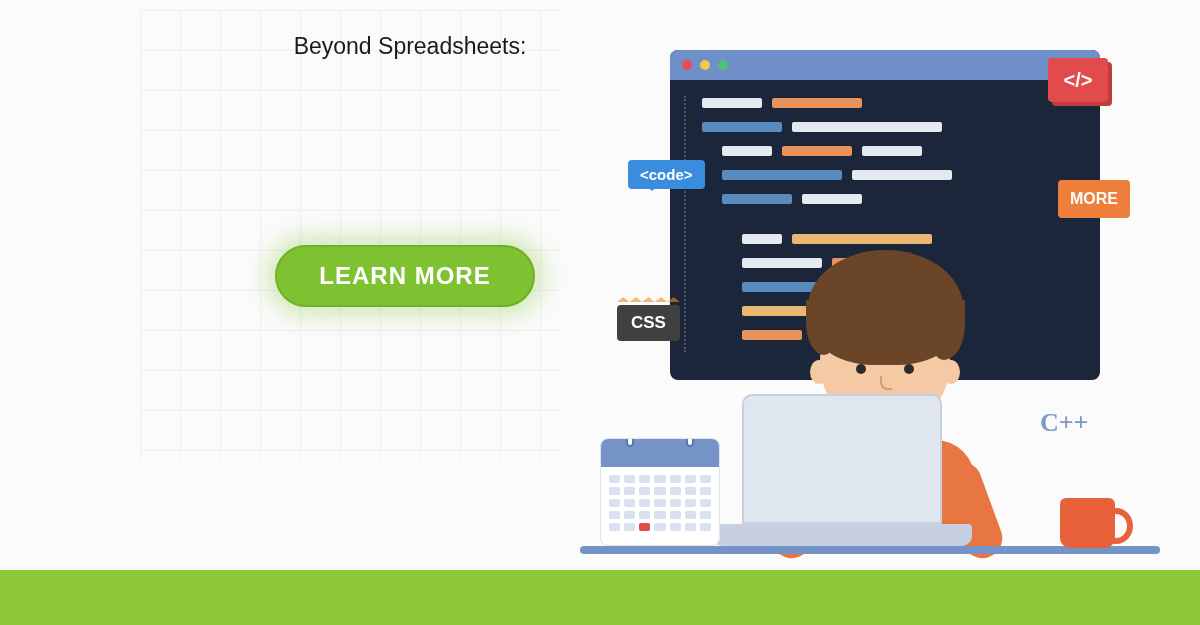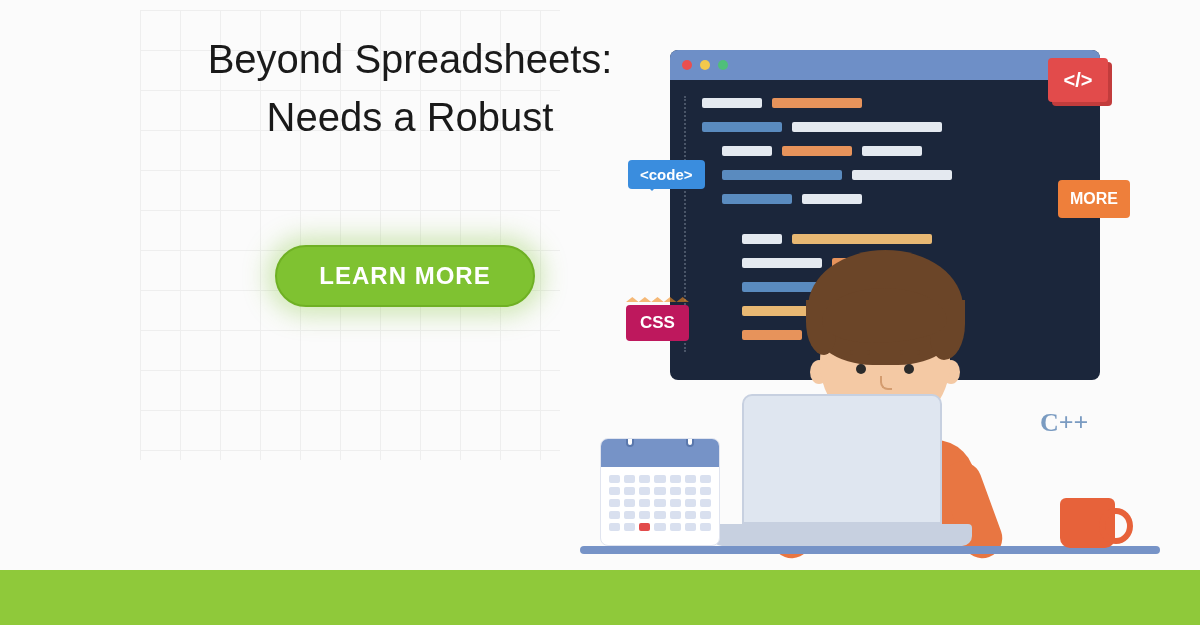--- a/index.html
+++ b/index.html
@@ -24,21 +24,21 @@
     z-index: 0;
   }
   .title-block {
     position: absolute;
     left: 200px;
     top: 30px;
     width: 420px;
     text-align: center;
     z-index: 2;
     color: #1a1a1a;
-    font-size: 40px;
+    font-size: 23px;
     line-height: 1.45;
     font-weight: 400;
   }
   .title-block div { display: block; }
   .learn-btn {
     position: absolute;
     left: 275px;
     top: 245px;
     width: 260px;
     height: 62px;
@@ -133,22 +133,22 @@
     border-radius: 4px;
   }
   .badge-code::after{
     content:'';
     position:absolute;
     left:18px; bottom:-8px;
     border:6px solid transparent;
     border-top-color:#3a8dde;
   }
   .badge-css {
-    left: 66px; top: 255px;
-    background: #be185d;
+    left: 57px; top: 255px;
+    background: #404040;
     font-size: 17px;
   }
   .badge-css::before{
     content:'';
     position:absolute;
     left:0; top:-8px;
     width:100%; height:5px;
     background:#f28c1e;
     clip-path: polygon(0 100%, 100% 100%, 90% 0, 80% 100%, 70% 0, 60% 100%, 50% 0, 40% 100%, 30% 0, 20% 100%, 10% 0);
     opacity:.6;
@@ -330,21 +330,20 @@
     border-radius:50%;
   }
 </style>
 </head>
 <body>
 
 <div class="grid-bg"></div>
 
 <div class="title-block">
   <div>Beyond Spreadsheets:</div>
-  <div>Needs a Robust</div>
 </div>
 
 <div class="learn-btn">
   <span>LEARN MORE</span>
 </div>
 
 <div class="scene">
 
   <div class="editor">
     <div class="editor-top">

